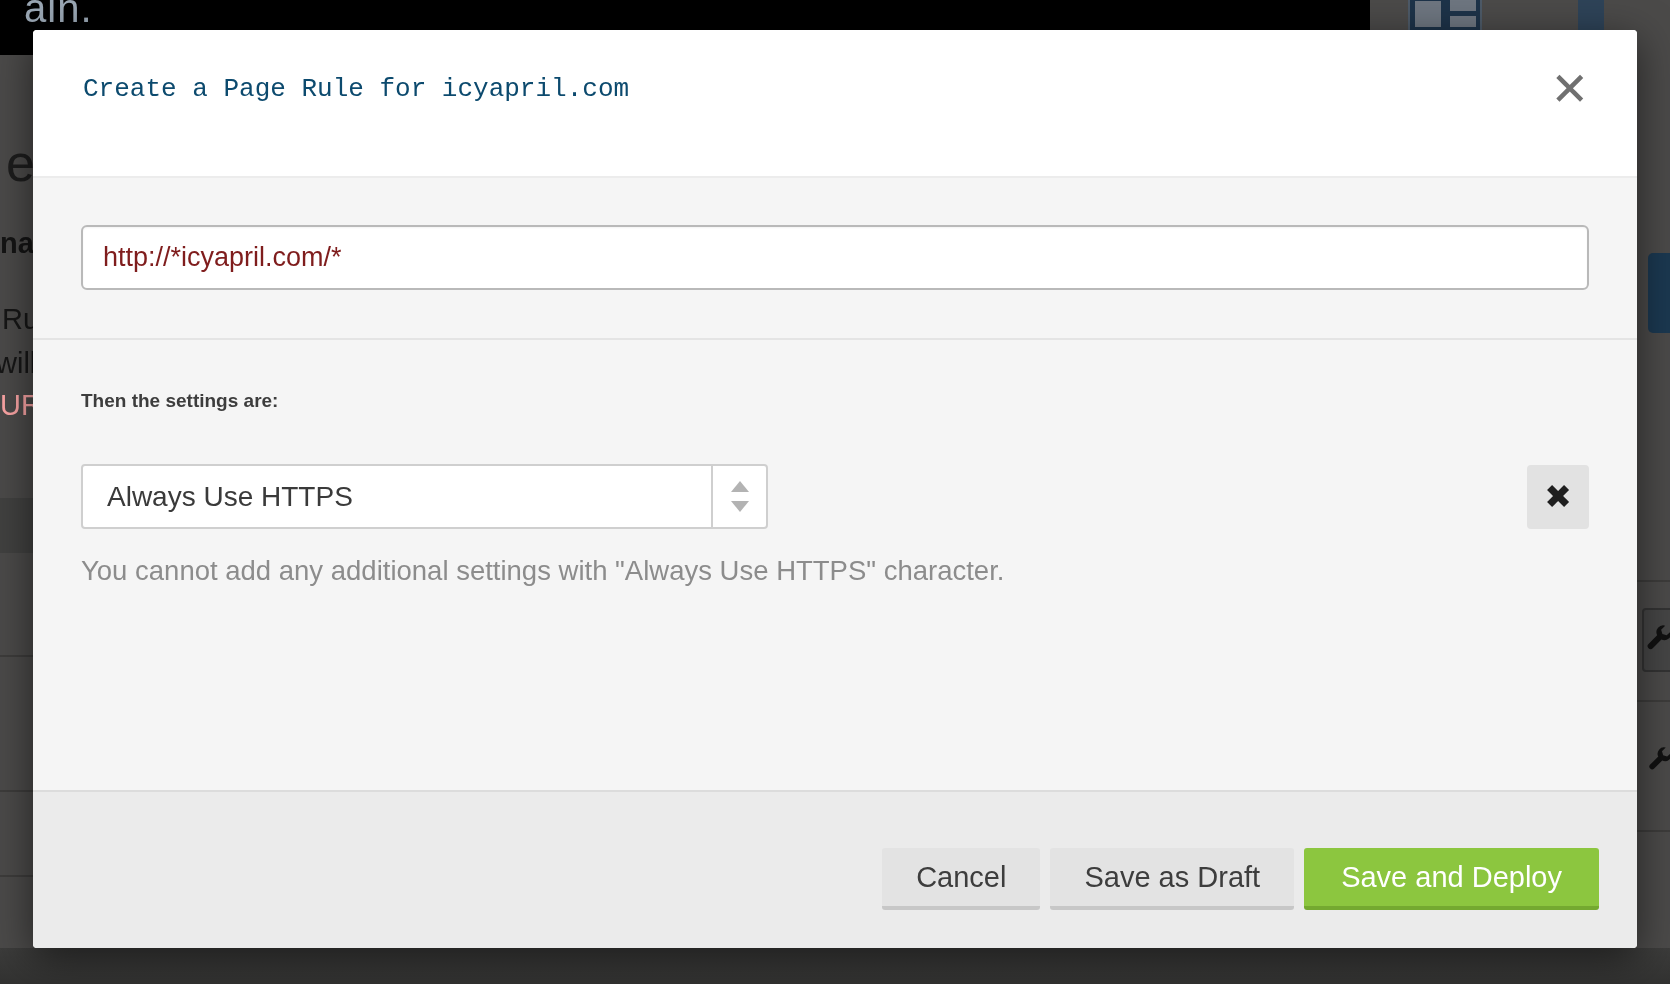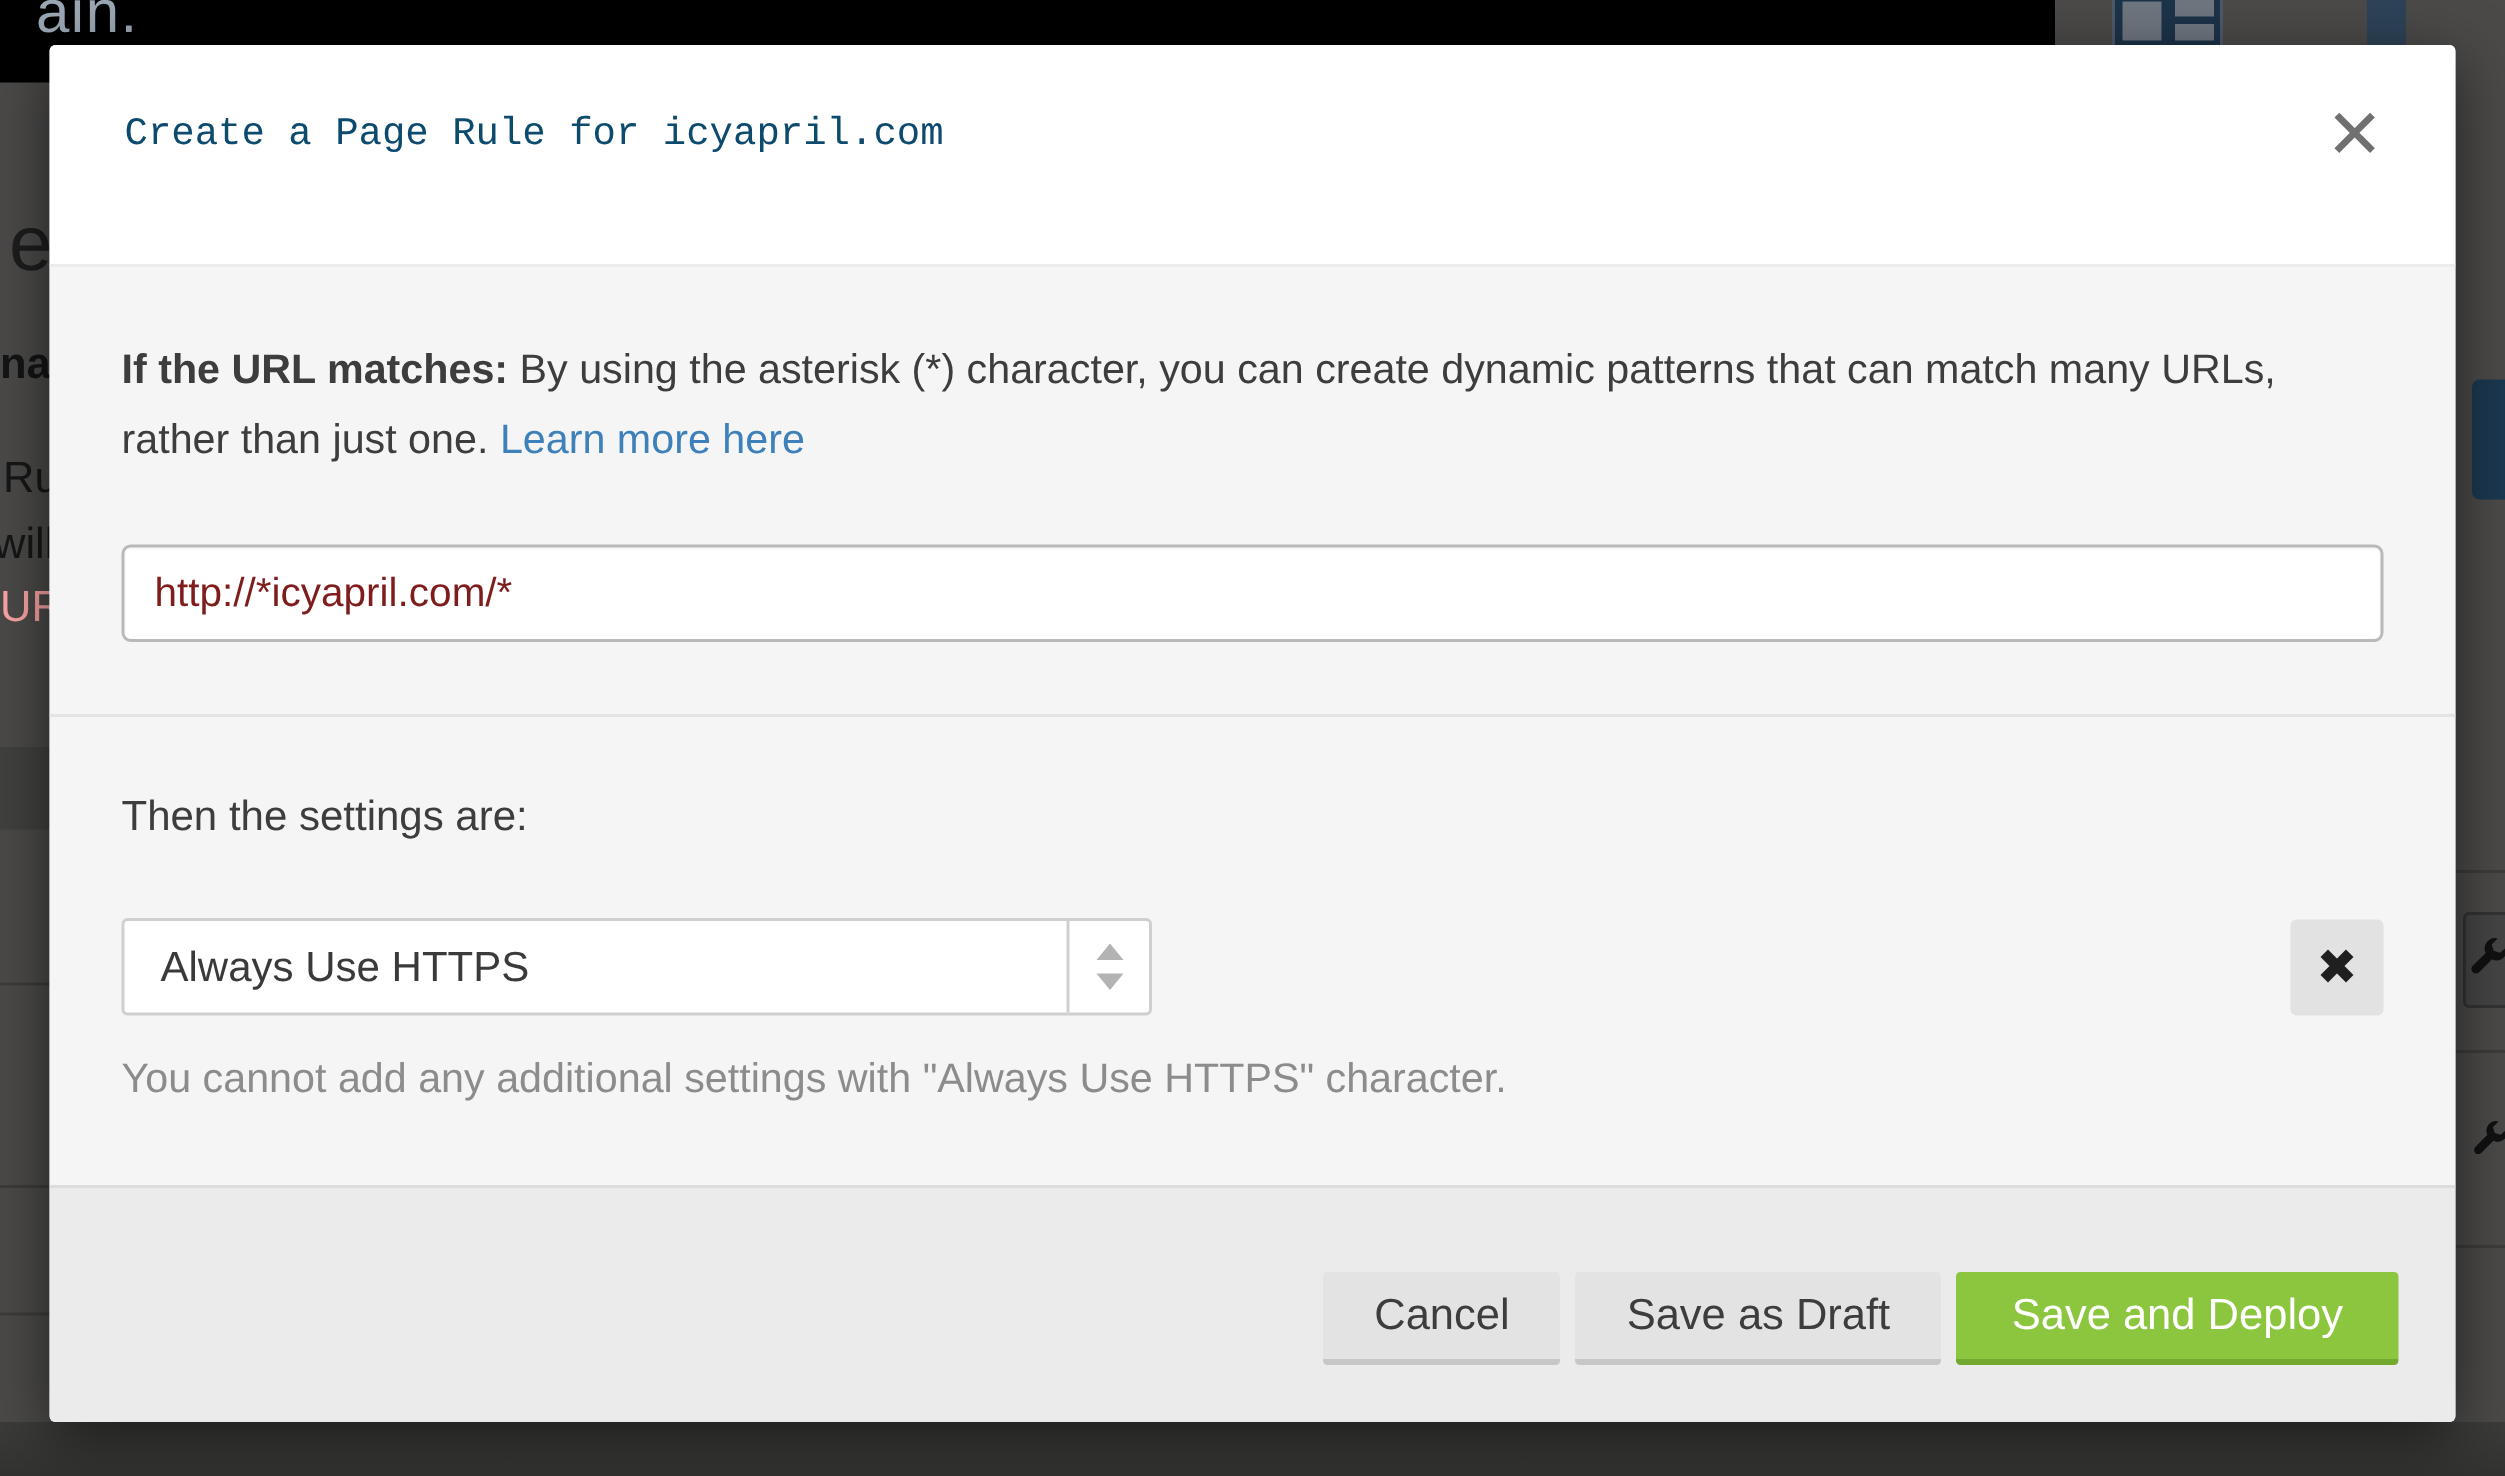--- a/index.html
+++ b/index.html
@@ -92,21 +92,21 @@
   .url-input {
     margin-top: 47px; width: 100%; height: 65px;
     background: #fff; border: 2px solid #b9b9b9; border-radius: 6px;
     padding: 0 20px; font-size: 27px; color: #7f1d1d;
     font-family: "Liberation Sans", sans-serif;
     box-shadow: inset 0 1px 2px rgba(0,0,0,.05);
   }
 
   .section-divider { margin: 48px -48px 0; height: 2px; background: #e4e4e4; border: none; }
 
-  .settings-heading { margin-top: 50px; font-size: 28px; font-weight: normal; color: #3d3d3d; }
+  .settings-heading { margin-top: 50px; font-size: 19px; font-weight: bold; color: #3d3d3d; }
 
   .settings-row { margin-top: 52px; display: flex; align-items: center; }
   .setting-select {
     width: 687px; height: 65px; background: #fff;
     border: 2px solid #cfcfcf; border-radius: 4px;
     display: flex; align-items: stretch; cursor: pointer; flex: none;
   }
   .setting-select .sel-label {
     flex: 1; display: flex; align-items: center; padding-left: 24px;
     font-size: 28px; color: #3a3a3a; text-align: right;
@@ -197,21 +197,20 @@
 
 <div class="modal">
 
   <div class="modal-header">
     <div class="modal-title">Create a Page Rule for icyapril.com</div>
     <button class="modal-close">✕</button>
   </div>
 
   <div class="modal-body">
 
-    <div class="url-paragraph"><b>If the URL matches:</b><span> By using the asterisk (*) character, you can create dynamic patterns that can match many URLs, rather than just one. </span><a class="learn-link">Learn more here</a></div>
 
     <input class="url-input" type="text" value="http://*icyapril.com/*" style="">
 
     <hr class="section-divider">
 
     <div class="settings-heading">Then the settings are:</div>
 
     <div class="settings-row">
       <div class="setting-select">
         <div class="sel-label">Always Use HTTPS</div>

